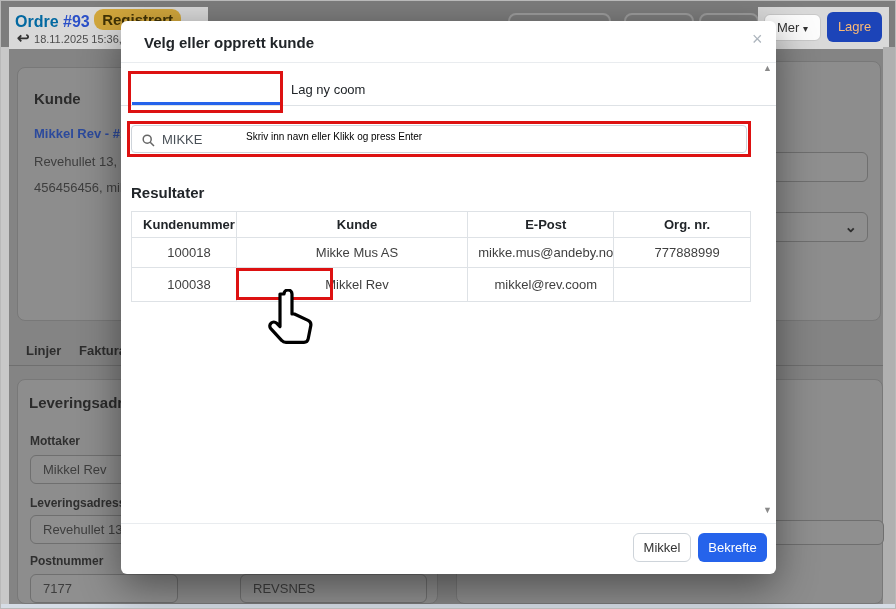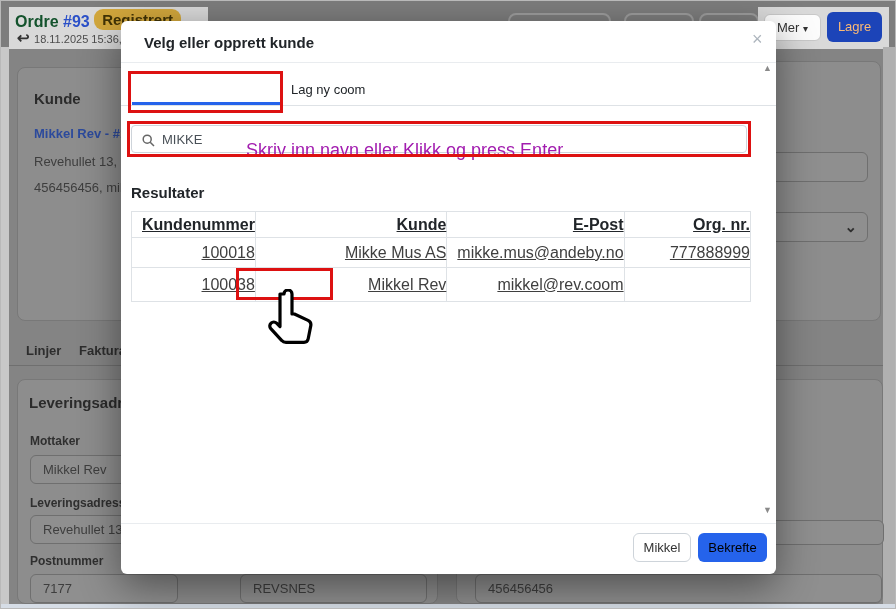--- a/index.html
+++ b/index.html
@@ -9,21 +9,21 @@
   .abs { position:absolute; }
 
   
   .bg-header { left:0; top:0; width:896px; height:46px; background:#7d7d7d; }
   .ghost-btn { top:12px; height:28px; border:2px solid #9d9d9d; border-radius:8px; background:#7d7d7d; }
   .edge-left  { left:0; top:46px; width:8px;  height:557px; background:#c8c8c8; }
   .edge-right { left:882px; top:46px; width:14px; height:557px; background:#b0b0b0; }
   .edge-bottom{ left:0; top:603px; width:896px; height:6px; background:#d6dde6; }
 
   .patch { background:#d9d9d9; }
-  .ordre-line { font-size:16px; font-weight:bold; color:#14532d; }
+  .ordre-line { font-size:16px; font-weight:bold; color:#0369a1; }
   .ordre-num  { color:#2b50c8; }
   .badge { display:inline-block; background:#d2a73c; color:#413305; font-size:15px; font-weight:bold;
            padding:2px 8px; border-radius:9px; vertical-align:2px; }
   .ts { font-size:11px; color:#4d4d4d; }
   .back-ic { font-size:15px; font-weight:bold; color:#333; }
 
   .mer-btn { left:763px; top:13px; width:57px; height:27px; background:#fcfcfc; border:1px solid #c8c8c8;
              border-radius:6px; font-size:13px; color:#333; text-align:center; line-height:25px; }
   .lagre-btn { left:826px; top:11px; width:55px; height:30px; background:#1c44b8; border-radius:6px;
                font-size:13px; color:#fdba74; text-align:center; line-height:30px; }
@@ -43,37 +43,37 @@
   .modal { left:120px; top:20px; width:655px; height:553px; background:#fff; border-radius:6px;
            box-shadow:0 12px 40px rgba(0,0,0,.45); z-index:10; }
   .m-title { left:23px; top:13px; font-size:15px; font-weight:bold; color:#212529; }
   .m-close { left:631px; top:8px; font-size:18px; color:#adb5bd; cursor:pointer; }
   .m-div { left:0; width:655px; height:1px; background:#e9ecef; }
   .tab { font-size:13px; color:#212529; }
   .tab-underline { left:11px; top:81px; width:148px; height:3px; background:#2563eb; }
   .red-box { border:3px solid #dd1111; z-index:20; }
   .s-input { left:10px; top:104px; width:616px; height:28px; border:1px solid #ced4da; border-radius:4px; background:#fff; }
   .s-text { font-size:13px; color:#495057; }
-  .s-annot { font-size:18px; color:#a21caf; white-space:nowrap;margin-top:9px; }
+  .s-annot { font-size:10px; color:#000000; white-space:nowrap; }
   .m-h2 { font-size:15px; font-weight:bold; color:#212529; }
 
   table.results { position:absolute; left:10px; top:190px; width:620px; border-collapse:collapse; }
-  table.results th, table.results td { border:1px solid #dee2e6; text-align:right; padding-left:10px;
-      font-size:16px; color:#3f3f3f;text-decoration:underline; }
+  table.results th, table.results td { border:1px solid #dee2e6; text-align:center; padding-left:10px;
+      font-size:13px; color:#3f3f3f; }
   table.results th { font-weight:bold; color:#212529; height:26px; }
   table.results td { height:30px; }
   table.results tr.r2 td { height:34px; }
   .c1{width:105px;} .c2{width:238px;} .c3{width:138px;} .c4{width:139px;}
 
   .scroll-ic { font-size:9px; color:#8a8a8a; }
   .btn { border-radius:6px; font-size:13px; text-align:center; }
   .btn-cancel { left:512px; top:512px; width:58px; height:29px; background:#fff; border:1px solid #ced4da;
                 color:#333; line-height:27px; }
   .btn-confirm { left:577px; top:512px; width:69px; height:29px; background:#2563eb; border:none;
-                 color:#000000; line-height:29px; }
+                 color:#ffffff; line-height:29px; }
   .hand { z-index:30; }
 </style>
 </head>
 <body>
 
 <div class="abs bg-header"></div>
 
 <div class="abs ghost-btn" style="left:507px;width:103px;"></div>
 <div class="abs ghost-btn" style="left:623px;width:70px;"></div>
 <div class="abs ghost-btn" style="left:698px;width:60px;"></div>
@@ -125,21 +125,20 @@
   <div class="abs dim-input" style="left:12px;top:75px;width:205px;height:29px;">Mikkel Rev</div>
   <div class="abs dim-label" style="left:12px;top:116px;">Leveringsadresse</div>
   <div class="abs dim-input" style="left:12px;top:135px;width:205px;height:29px;">Revehullet 13</div>
   <div class="abs dim-label" style="left:12px;top:174px;">Postnummer</div>
   <div class="abs dim-input" style="left:12px;top:194px;width:148px;height:29px;">7177</div>
   <div class="abs dim-input" style="left:222px;top:194px;width:187px;height:29px;">REVSNES</div>
 </div>
 
 <div class="abs dim-card" style="left:455px;top:378px;width:427px;height:225px;">
   <div class="abs dim-input" style="left:165px;top:140px;width:262px;height:25px;"></div>
-  <div class="abs dim-input" style="left:18px;top:194px;width:407px;height:29px;">456456456</div>
 </div>
 
 <div class="abs modal">
   <div class="abs m-title">Velg eller opprett kunde</div>
   <div class="abs m-close">×</div>
   <div class="abs m-div" style="top:41px;"></div>
 
   <div class="abs tab" style="left:170px;top:61px;">Lag ny coom</div>
   <div class="abs m-div" style="top:84px;background:#dee2e6;"></div>
   <div class="abs tab-underline"></div>

